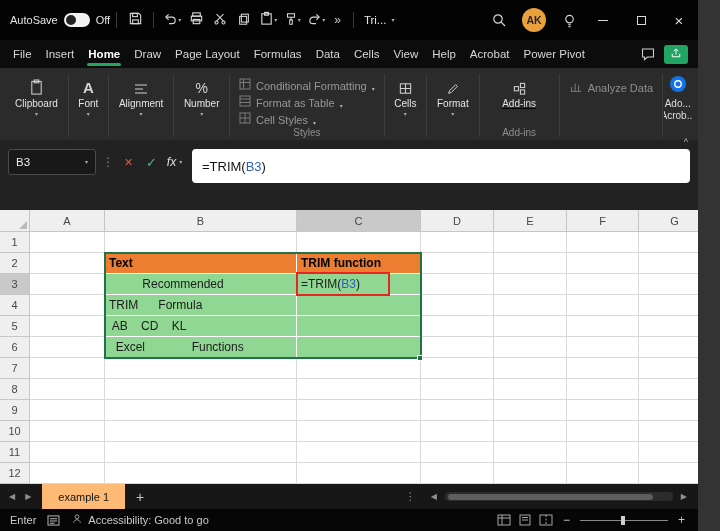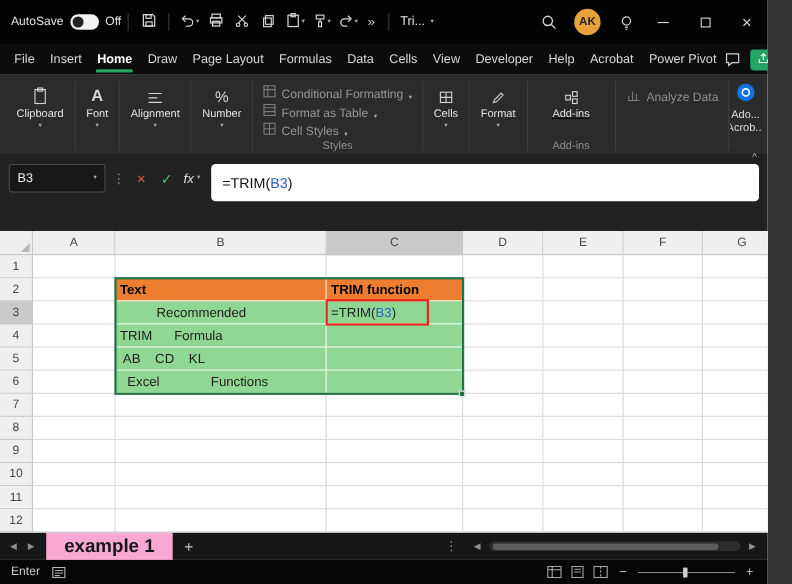--- a/index.html
+++ b/index.html
@@ -90,21 +90,21 @@
   .fill-handle{position:absolute;left:417px;top:145px;width:6px;height:6px;background:var(--range);border:1px solid #fff;z-index:7;}
   .red-box{position:absolute;left:296px;top:62px;width:94px;height:24px;border:2px solid var(--annred);z-index:6;pointer-events:none;}
   .vscroll{position:absolute;right:0;top:0;width:9px;height:274px;background:#EAEAEA;border-left:1px solid #cfcfcf;cursor:pointer;}
   .vscroll::before{content:'▲';display:block;font-size:5px;color:#707070;text-align:center;padding-top:3px;height:13px;background:#DCDCDC;}
   .vscroll::after{content:'▼';position:absolute;bottom:0;left:0;right:0;font-size:5px;color:#707070;text-align:center;padding-bottom:3px;height:13px;background:#DCDCDC;}
   .vthumb{position:absolute;left:1px;right:1px;top:16px;height:66px;background:#bdbdbd;}
 
   
   .tabbar{height:25px;background:#171717;display:flex;align-items:center;padding:0 4px;}
   .tnav{color:#8f8f8f;font-size:8px;padding:0 5px;background:none;border:none;}
-  .sheettab{height:25px;background:#f9a8d4;color:#161616;font-size:17px;display:flex;align-items:center;padding:0 16px;margin-left:6px;cursor:pointer;font-weight:bold;}
+  .sheettab{height:25px;background:#fdba74;color:#161616;font-size:11px;display:flex;align-items:center;padding:0 16px;margin-left:6px;cursor:pointer;}
   .addsheet{color:#c4c4c4;font-size:14px;padding:0 11px;background:none;border:none;}
   .tab-right{margin-left:auto;display:flex;align-items:center;gap:3px;padding-right:2px;}
   .tdots{color:#8f8f8f;font-size:11px;padding:0 7px;}
   .hscroll{width:228px;height:9px;background:#2c2c2c;border-radius:4px;position:relative;cursor:pointer;}
   .hthumb{position:absolute;left:3px;top:1.5px;width:205px;height:6px;background:#5d5d5d;border-radius:3px;}
 
   
   .statusbar{height:22px;background:#060606;display:flex;align-items:center;color:#c9c9c9;font-size:11px;padding:0 10px;gap:11px;}
   .sb-ic{display:flex;align-items:center;background:none;border:none;}
   .sb-ic svg{stroke:#b5b5b5;fill:none;stroke-width:1.1;}
@@ -223,21 +223,20 @@
   <div class="menubar">
     <div class="menu-item">File</div>
     <div class="menu-item">Insert</div>
     <div class="menu-item active">Home</div>
     <div class="menu-item">Draw</div>
     <div class="menu-item">Page Layout</div>
     <div class="menu-item">Formulas</div>
     <div class="menu-item">Data</div>
     <div class="menu-item">Cells</div>
     <div class="menu-item">View</div>
-    <div class="menu-item">Developer</div>
     <div class="menu-item">Help</div>
     <div class="menu-item">Acrobat</div>
     <div class="menu-item">Power Pivot</div>
     <div class="menu-right">
       <button class="mr-ic">
           <svg width="16" height="16" viewBox="0 0 16 16">
             <path d="M2.5 3h11v8h-6l-3 2.5V11h-2z"></path>
           </svg>
         </button>
       <button class="share-btn">
@@ -521,20 +520,27 @@
   </div>
 
   <div class="statusbar">
     <span>Enter</span>
     <button class="sb-ic">
         <svg width="13" height="11" viewBox="0 0 14 12">
           <rect x="1" y="1" width="12" height="10"></rect>
           <path d="M3 4h8M3 6.5h8M3 9h5"></path>
         </svg>
       </button>
+    <button class="sb-acc">
+      <span><svg width="12" height="12" viewBox="0 0 16 16">
+            <circle cx="8" cy="5" r="2.5"></circle>
+            <path d="M3.5 13c.5-3 2.5-4 4.5-4s4 1 4.5 4"></path>
+          </svg></span>
+      <span>Accessibility: Good to go</span>
+    </button>
     <div class="sb-right">
       <button class="view-ic">
           <svg width="14" height="12" viewBox="0 0 14 12">
             <rect x="1" y="1" width="12" height="10"></rect>
             <path d="M1 4h12M5 1v10"></path>
           </svg>
         </button>
       <button class="view-ic">
           <svg width="14" height="12" viewBox="0 0 14 12">
             <rect x="2" y="1" width="10" height="10"></rect>

